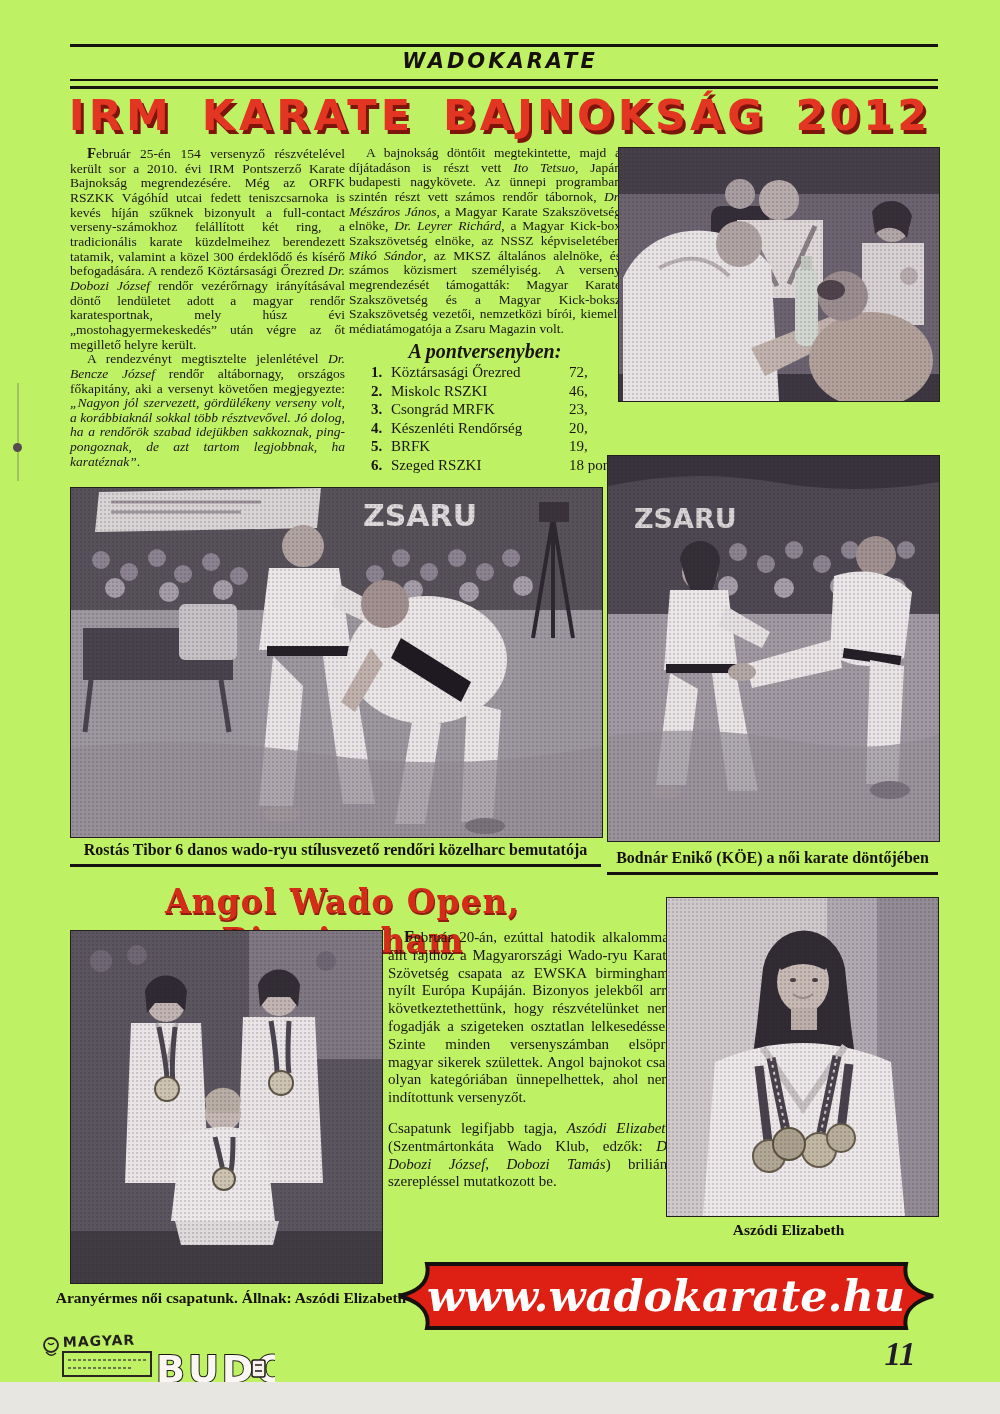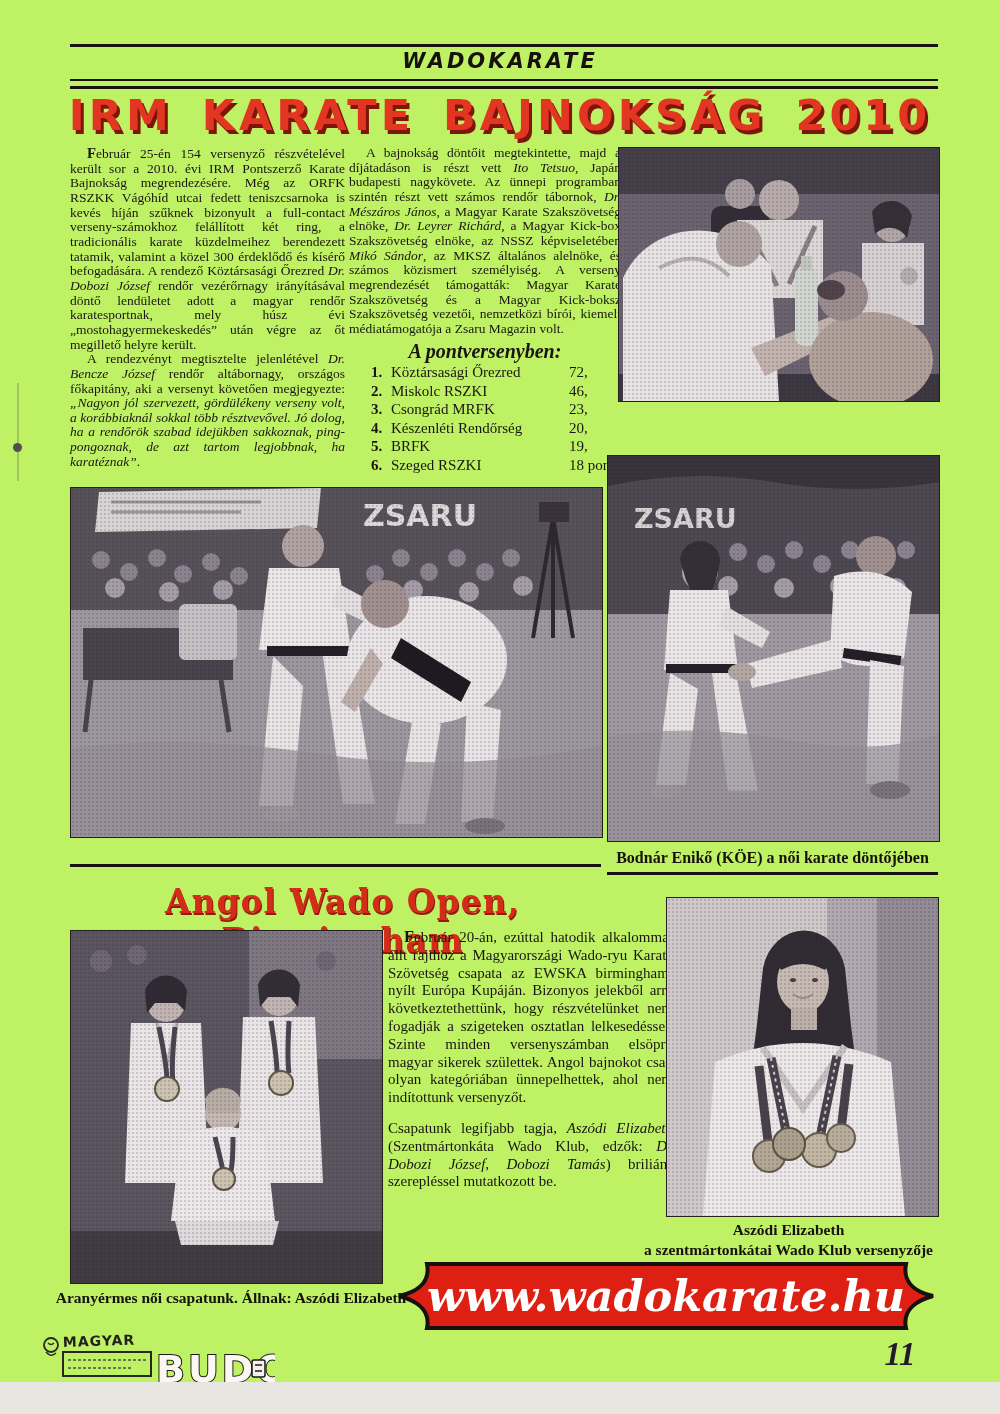--- a/index.html
+++ b/index.html
@@ -53,21 +53,21 @@
 </head>
 <body>
 
 <div class="page">
 
   <div class="abs rule" style="left:70px;top:44px;width:868px;height:3px;"></div>
   <div class="abs masthead">WADOKARATE</div>
   <div class="abs rule" style="left:70px;top:79px;width:868px;height:2px;"></div>
   <div class="abs rule" style="left:70px;top:86px;width:868px;height:3px;"></div>
 
-  <div class="abs title1">IRM KARATE BAJNOKSÁG 2010</div>
+  <div class="abs title1">IRM KARATE BAJNOKSÁG 2012</div>
 
   <div class="abs scanline"></div>
   <div class="abs scandot"></div>
 
   <div class="abs bodycol" style="left:70px;top:146px;width:275px;">
     <p><span class="seg-b">F</span><span>ebruár 25-én 154 versenyző részvételével került sor a 2010. évi IRM Pontszerző Karate Bajnokság megrendezésére. Még az ORFK RSZKK Vágóhíd utcai fedett teniszcsarnoka is kevés híján szűknek bizonyult a full-contact verseny-számokhoz felállított két ring, a tradicionális karate küzdelmeihez berendezett tatamik, valamint a közel 300 érdeklődő és kísérő befogadására. A rendező Köztársasági Őrezred </span><span class="seg-i">Dr. Dobozi József</span><span> rendőr vezérőrnagy irányításával döntő lendületet adott a magyar rendőr karatesportnak, mely húsz évi „mostohagyermekeskedés” után végre az őt megillető helyre került.</span></p>
     <p><span>A rendezvényt megtisztelte jelenlétével </span><span class="seg-i">Dr. Bencze József</span><span> rendőr altábornagy, országos főkapitány, aki a versenyt követően megjegyezte: </span><span class="seg-i">„Nagyon jól szervezett, gördülékeny verseny volt, a korábbiaknál sokkal több résztvevővel. Jó dolog, ha a rendőrök szabad idejükben sakkoznak, ping-pongoznak, de azt tartom legjobbnak, ha karatéznak”</span><span>.</span></p>
   </div>
 
   <div class="abs bodycol" style="left:349px;top:146px;width:272px;">
@@ -197,20 +197,21 @@
       <path d="M396 214 l-6 120 h32 l8 -112 z" fill="#e8e3e4"></path>
       <path d="M342 228 l-18 108 h30 l16 -100 z" fill="#e8e3e4"></path>
       <ellipse cx="414" cy="338" rx="20" ry="8" fill#="" fill="#3a333c"></ellipse>
       <path d="M300 160 l-30 54 14 10 28 -48 z" fill="#c0b1ac"></path>
 
       <path d="M0 260 q120 -14 250 6 t281 -8 v91 h-531 z" fill="#948d96" opacity="0.7"></path>
     </svg>
     <div class="dots"></div>
   </div>
 
+  <div class="abs caption" style="left:70px;top:840px;width:531px;">Rostás Tibor 6 danos wado-ryu stílusvezető rendőri közelharc bemutatója</div>
   <div class="abs rule" style="left:70px;top:864px;width:531px;height:3px;"></div>
 
   <div class="abs photo" style="left:607px;top:455px;width:331px;height:385px;">
     <svg width="331" height="385" viewBox="0 0 331 385">
       <rect width="331" height="385" fill="#a099a2"></rect>
       <rect width="331" height="158" fill="#4e4852"></rect>
       <path d="M0 0 h331 v26 q-84 14 -166 0 t-165 4 z" fill="#39333d"></path>
       <text x="26" y="72" font-family="DejaVu Sans" font-weight="bold" font-size="27" fill="#d8d3d5">ZSARU</text>
       <g fill="#8b8390">
         <circle cx="130" cy="96" r="9"></circle>
@@ -326,21 +327,20 @@
       <circle cx="102" cy="258" r="16" fill="#b3a896" stroke="#665d4d" stroke-width="2"></circle>
       <circle cx="152" cy="252" r="17" fill="#c2b7a3" stroke="#665d4d" stroke-width="2"></circle>
       <circle cx="122" cy="246" r="16" fill="#aca18f" stroke="#5c543f" stroke-width="2"></circle>
       <circle cx="174" cy="240" r="14" fill="#b9ae9b" stroke="#665d4d" stroke-width="2"></circle>
     </svg>
     <div class="dots"></div>
   </div>
 
   <div class="abs caption caption2l" style="left:636px;top:1220px;width:305px;font-size:15.5px;">
     <div>Aszódi Elizabeth</div>
-    <div>a szentmártonkátai Wado Klub versenyzője</div>
   </div>
 
   <div class="abs caption caption2l" style="left:45px;top:1288px;width:372px;font-size:15.5px;">
     <div>Aranyérmes női csapatunk. Állnak: Aszódi Elizabeth</div>
   </div>
 
   <div class="abs banner-wrap">
     <svg width="540" height="82" viewBox="0 0 540 82">
       <path d="M31 9 L510 9 C507 24 515 36 537 41 C515 47 507 59 510 73 L31 73 C34 59 26 47 3 41 C26 36 34 24 31 9 Z" fill="#dd2013" stroke="#16100e" stroke-width="4"></path>
       <text x="270" y="56" text-anchor="middle" font-family="DejaVu Serif" font-style="italic" font-weight="bold" font-size="43" fill="#ffffff">www.wadokarate.hu</text>

